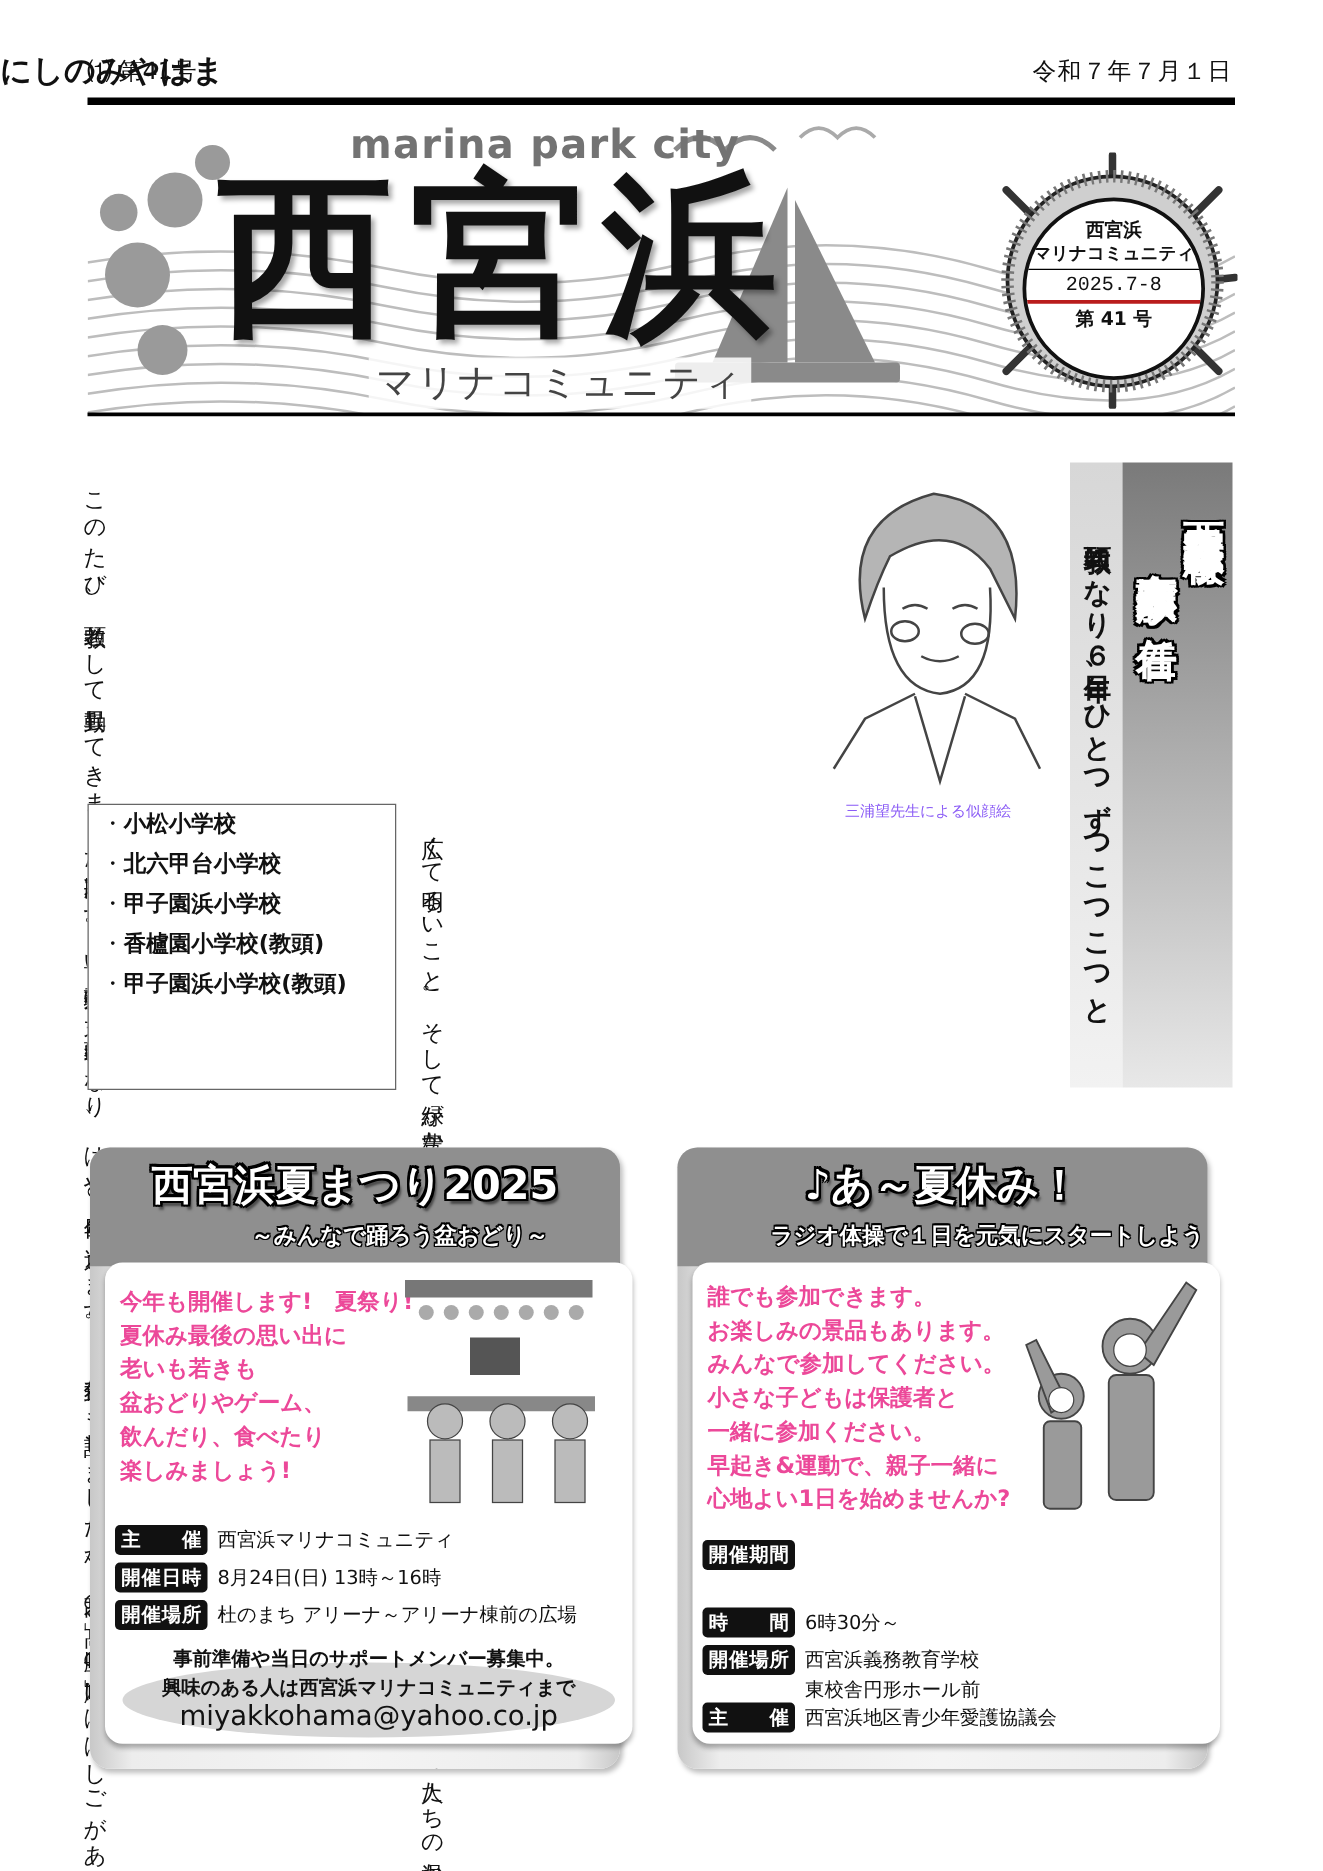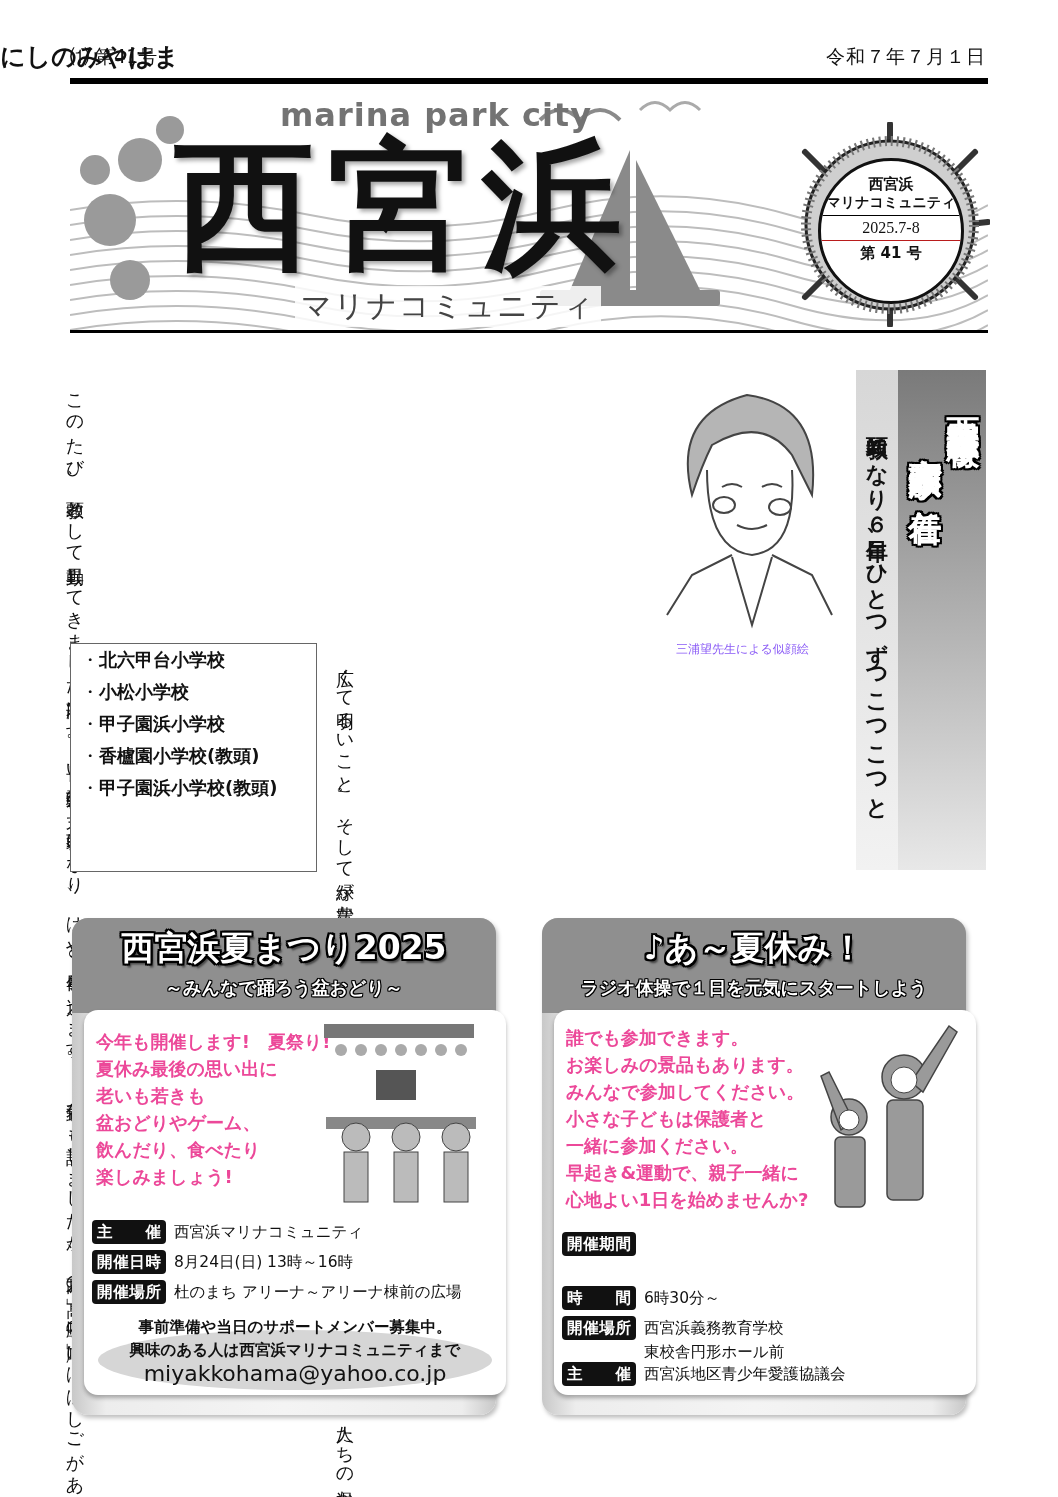--- a/index.html
+++ b/index.html
@@ -22,21 +22,21 @@
   .mast-title { left: 104px; top: 46px; font-size: 140px; font-weight: bold; color: #111; letter-spacing: 14px;
     text-shadow: 3px 3px 4px rgba(0,0,0,0.35); line-height: 1; }
   .mast-kana { left: 225px; top: 196px; font-size: 30px; color: #444; background: rgba(255,255,255,0.85); padding: 0 6px; letter-spacing: 2px; }
   .mast-rule { left: 70px; top: 330px; width: 918px; height: 3px; background: #000; }
 
   
   .wheel { left: 790px; top: 122px; width: 200px; height: 205px; }
   .wheel-inner { left: 818px; top: 158px; width: 140px; height: 140px; border-radius: 50%; background: #fff; border: 3px solid #111; overflow: hidden; text-align: center; }
   .wheel-l1 { font-size: 15px; font-weight: bold; margin-top: 14px; }
   .wheel-l2 { font-size: 14px; font-weight: bold; border-bottom: 1px solid #000; padding-bottom: 3px; margin: 0 -4px; }
-  .wheel-l3 { font-size: 16px; font-family: Liberation Serif, serif; border-bottom: 1px solid #b91c1c; padding: 3px 0; margin: 0 -4px; }
+  .wheel-l3 { font-size: 16px; font-family: Liberation Mono, monospace; border-bottom: 3px solid #b91c1c; padding: 3px 0; margin: 0 -4px; }
   .wheel-l4 { font-size: 15px; font-weight: bold; padding-top: 3px; }
   .hl-sub-bg { left: 856px; top: 370px; width: 42px; height: 500px; background: linear-gradient(#d7d7d7, #f2f2f2); }
   .hl-main-bg { left: 898px; top: 370px; width: 88px; height: 500px; background: linear-gradient(#7a7a7a, #e8e8e8); }
   .vt { writing-mode: vertical-rl; }
   .hl-title1 { left: 940px; top: 392px; font-size: 33px; font-weight: bold; color: #fff;
     text-shadow: -2px 0 #000, 2px 0 #000, 0 -2px #000, 0 2px #000, 2px 2px #000, -2px -2px #000, 2px -2px #000, -2px 2px #000; letter-spacing: 2px; }
   .hl-title2 { left: 902px; top: 432px; font-size: 33px; font-weight: bold; color: #fff;
     text-shadow: -2px 0 #000, 2px 0 #000, 0 -2px #000, 0 2px #000, 2px 2px #000, -2px -2px #000, 2px -2px #000, -2px 2px #000; letter-spacing: 2px; }
   .hl-sub { left: 862px; top: 420px; font-size: 22px; font-weight: bold; color: #111; letter-spacing: 1px; }
 
@@ -60,21 +60,21 @@
   .career li::before { content: "・"; font-weight: normal; }
 
   
   .card { top: 918px; width: 424px; height: 497px; border-radius: 16px;
     background: linear-gradient(90deg, #c8c8c8 0%, #ededed 8%, #f4f4f4 50%, #ededed 92%, #c8c8c8 100%);
     box-shadow: 2px 3px 4px rgba(0,0,0,0.25); }
   .card-top { position: absolute; left: 0; top: 0; width: 100%; height: 95px; background: #8f8f8f; border-radius: 16px 16px 0 0; }
   .card-title { position: absolute; left: 0; width: 100%; top: 8px; text-align: center; font-size: 33px; font-weight: bold; color: #fff;
     text-shadow: -2px 0 #000, 2px 0 #000, 0 -2px #000, 0 2px #000, 2px 2px #000, -2px -2px #000, 2px -2px #000, -2px 2px #000, 3px 4px 2px rgba(0,0,0,0.5); }
   .card-sub { position: absolute; left: 0; width: 100%; top: 58px; text-align: center; font-size: 18px; font-weight: bold; color: #fff;
-    text-shadow: -1px 0 #000, 1px 0 #000, 0 -1px #000, 0 1px #000, 1px 1px #000, -1px -1px #000, 1px -1px #000, -1px 1px #000; }
+    text-shadow: -1px 0 #000, 1px 0 #000, 0 -1px #000, 0 1px #000, 1px 1px #000, -1px -1px #000, 1px -1px #000, -1px 1px #000; padding-left: 36px; }
   .card-inner { position: absolute; left: 12px; top: 92px; width: 422px; height: 385px; background: #fff; border-radius: 14px;
     box-shadow: 0 3px 4px rgba(0,0,0,0.3); }
   .card-body { position: absolute; left: 12px; top: 18px; font-size: 18px; font-weight: bold; line-height: 27px; color: #ec4899; }
   .card-body div { white-space: nowrap; }
   .info-row { position: absolute; left: 8px; display: flex; align-items: flex-start; font-size: 15.5px; color: #111; }
   .info-label { background: #111; color: #fff; font-weight: bold; border-radius: 4px; padding: 1px 5px; width: 64px; text-align: justify; text-align-last: justify; margin-right: 8px; line-height: 22px; white-space: nowrap; }
   .info-val { line-height: 24px; white-space: nowrap; }
   .recruit { position: absolute; left: 14px; top: 306px; width: 394px; height: 74px; }
   .recruit-oval { position: absolute; left: 0; top: 14px; width: 394px; height: 60px; border-radius: 50%; background: #d6d6d6; }
   .recruit-text { position: absolute; left: 0; top: 0; width: 394px; text-align: center; font-size: 15.5px; font-weight: bold; line-height: 23px; }
@@ -183,22 +183,22 @@
       <p>広くて明るいこと。そし</p>
       <p>て緑が豊かなことです。</p>
       <p>これまでこの学校に関わ</p>
       <p>ってきたたくさんの人た</p>
       <p>ちの温かい気持ちにあふ</p>
     </div>
 </div>
 
 <div class="abs career">
   <ul>
+    <li>小松小学校</li>
     <li>北六甲台小学校</li>
-    <li>小松小学校</li>
     <li>甲子園浜小学校</li>
     <li>香櫨園小学校(教頭)</li>
     <li>甲子園浜小学校(教頭)</li>
   </ul>
 </div>
 
 <div class="abs card" style="left:72px;">
   <div class="card-top"></div>
   <div class="card-title">西宮浜夏まつり2025</div>
   <div class="card-sub">～みんなで踊ろう盆おどり～</div>

